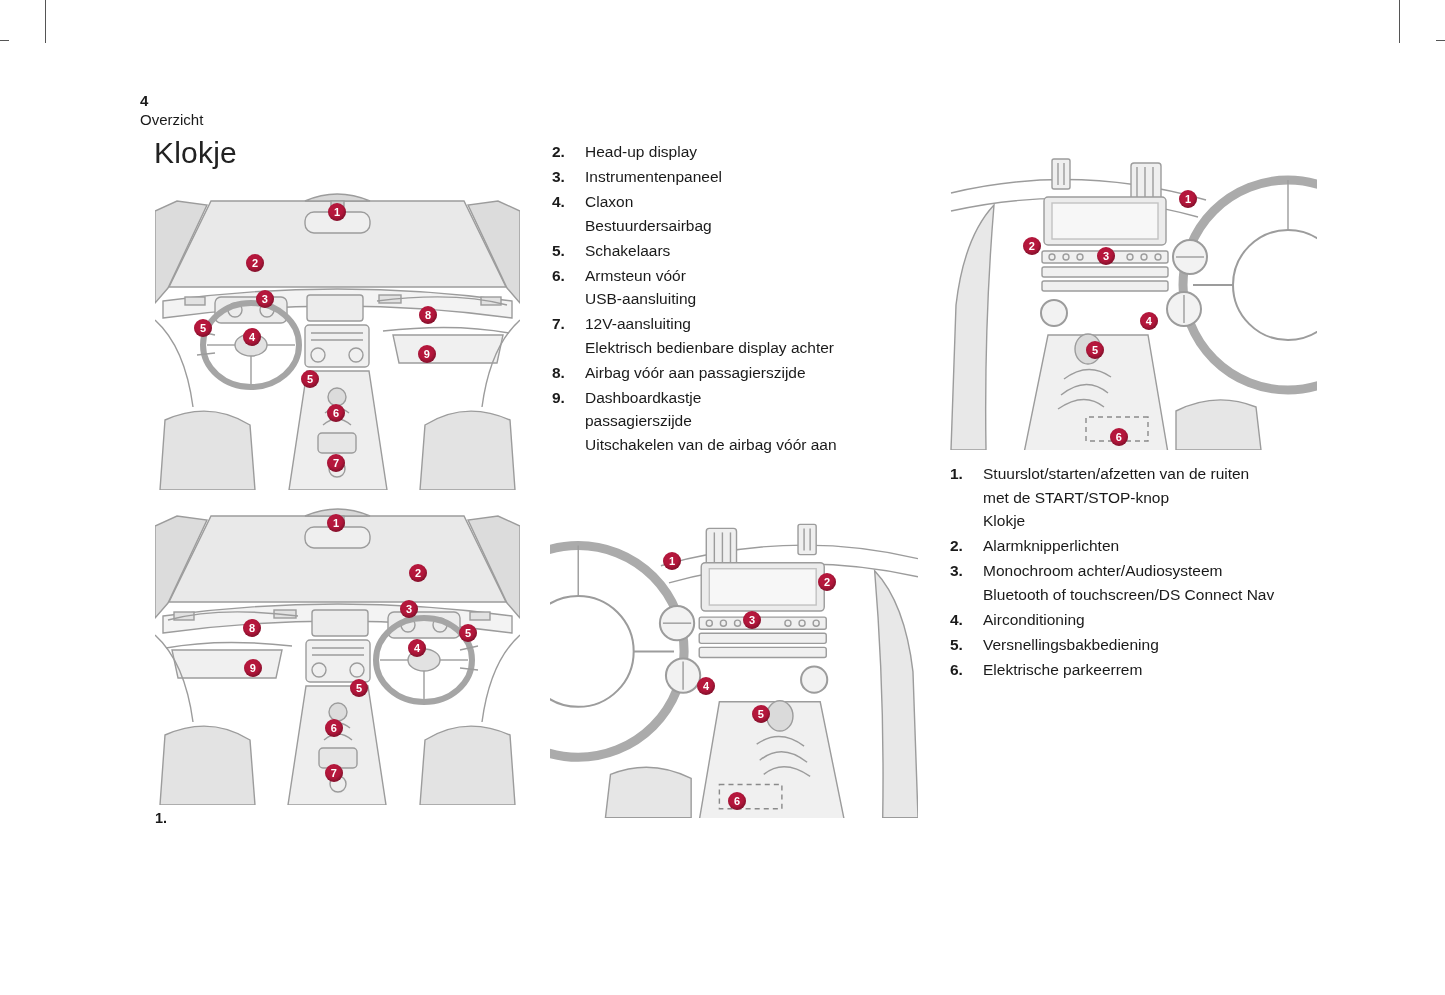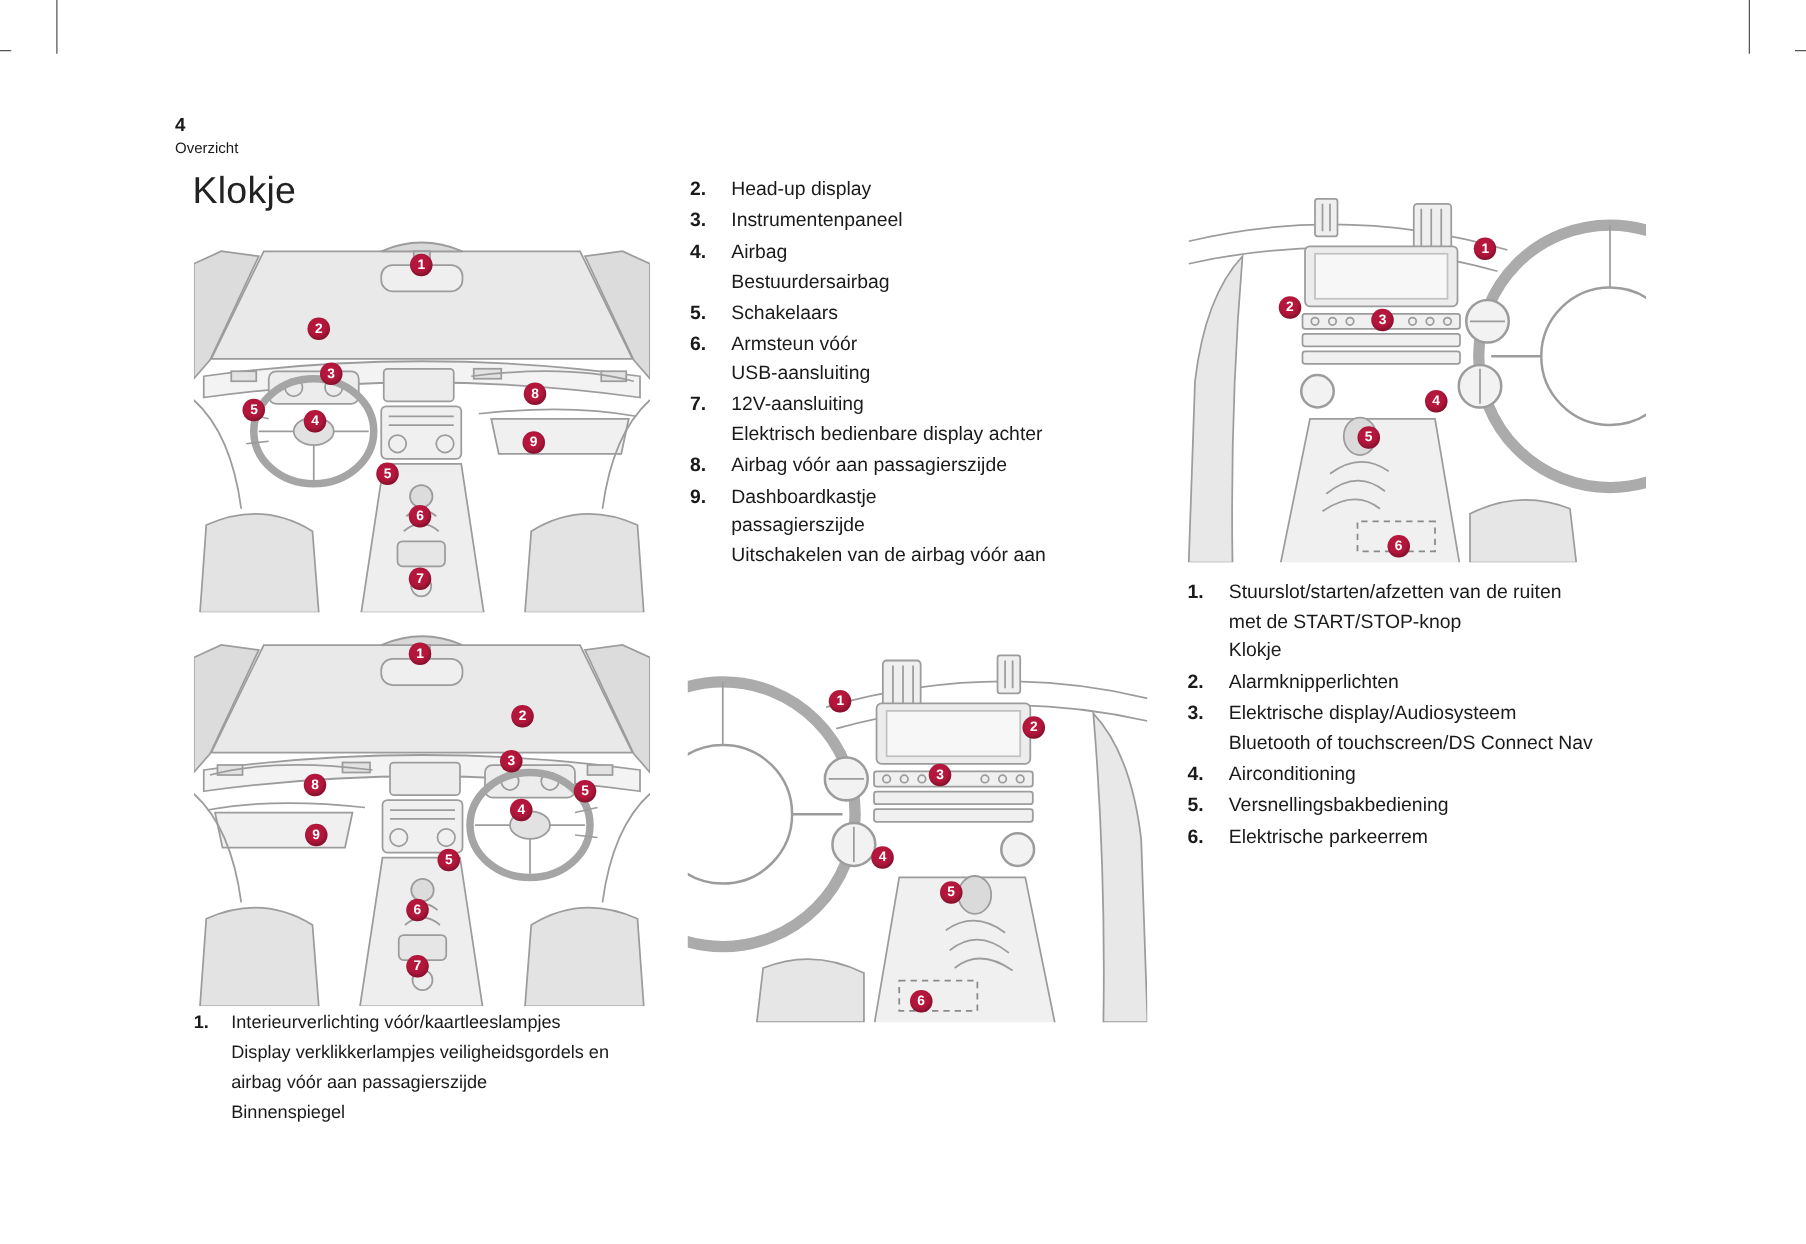--- a/index.html
+++ b/index.html
@@ -9,21 +9,21 @@
     width:1445px; height:995px;
     font-family:"Liberation Sans", sans-serif;
     color:#1a1a1a;
     overflow:hidden;
   }
   .crop { position:absolute; background:#555; }
   .crop.v { width:1px; height:43px; top:0; }
   .crop.h { height:1px; width:9px; top:40px; }
 
   .page-num   { position:absolute; left:140px; top:92px;  font-size:15px; font-weight:bold; }
-  .section    { position:absolute; left:140px; top:111px; font-size:12px; }
+  .section    { position:absolute; left:140px; top:111px; font-size:15px; }
   .title      { position:absolute; left:154px; top:136px; font-size:30px; font-weight:normal; color:#222; letter-spacing:0.2px; }
 
   .diagram { position:absolute; background:#fff; overflow:hidden; }
   .diagram svg.art { position:absolute; left:0; top:0; width:100%; height:100%; }
   #d1 { left:155px; top:185px; width:365px; height:305px; }
   #d2 { left:155px; top:500px; width:365px; height:305px; }
   #d3 { left:550px; top:510px; width:368px; height:308px; }
   #d4 { left:950px; top:145px; width:367px; height:305px; }
 
   .marker {
@@ -239,21 +239,21 @@
     </div>
     <div class="list-item">
       <span class="num">3.</span>
       <span class="lines">
         <div>Instrumentenpaneel</div>
       </span>
     </div>
     <div class="list-item">
       <span class="num">4.</span>
       <span class="lines">
-        <div>Airbag</div>
+        <div>Claxon</div>
         <div>Bestuurdersairbag</div>
       </span>
     </div>
     <div class="list-item">
       <span class="num">5.</span>
       <span class="lines">
         <div>Schakelaars</div>
       </span>
     </div>
     <div class="list-item">
@@ -296,21 +296,21 @@
     </div>
     <div class="list-item">
       <span class="num">2.</span>
       <span class="lines">
         <div>Alarmknipperlichten</div>
       </span>
     </div>
     <div class="list-item">
       <span class="num">3.</span>
       <span class="lines">
-        <div>Elektrische display/Audiosysteem</div>
+        <div>Monochroom achter/Audiosysteem</div>
         <div>Bluetooth of touchscreen/DS Connect Nav</div>
       </span>
     </div>
     <div class="list-item">
       <span class="num">4.</span>
       <span class="lines">
         <div>Airconditioning</div>
       </span>
     </div>
     <div class="list-item">
@@ -322,20 +322,14 @@
     <div class="list-item">
       <span class="num">6.</span>
       <span class="lines">
         <div>Elektrische parkeerrem</div>
       </span>
     </div>
   </div>
 <div class="list list-bottom-left">
     <div class="list-item">
       <span class="num">1.</span>
-      <span class="lines">
-        <div>Interieurverlichting vóór/kaartleeslampjes</div>
-        <div>Display verklikkerlampjes veiligheidsgordels en</div>
-        <div>airbag vóór aan passagierszijde</div>
-        <div>Binnenspiegel</div>
-      </span>
     </div>
   </div>
 
 </body></html>

